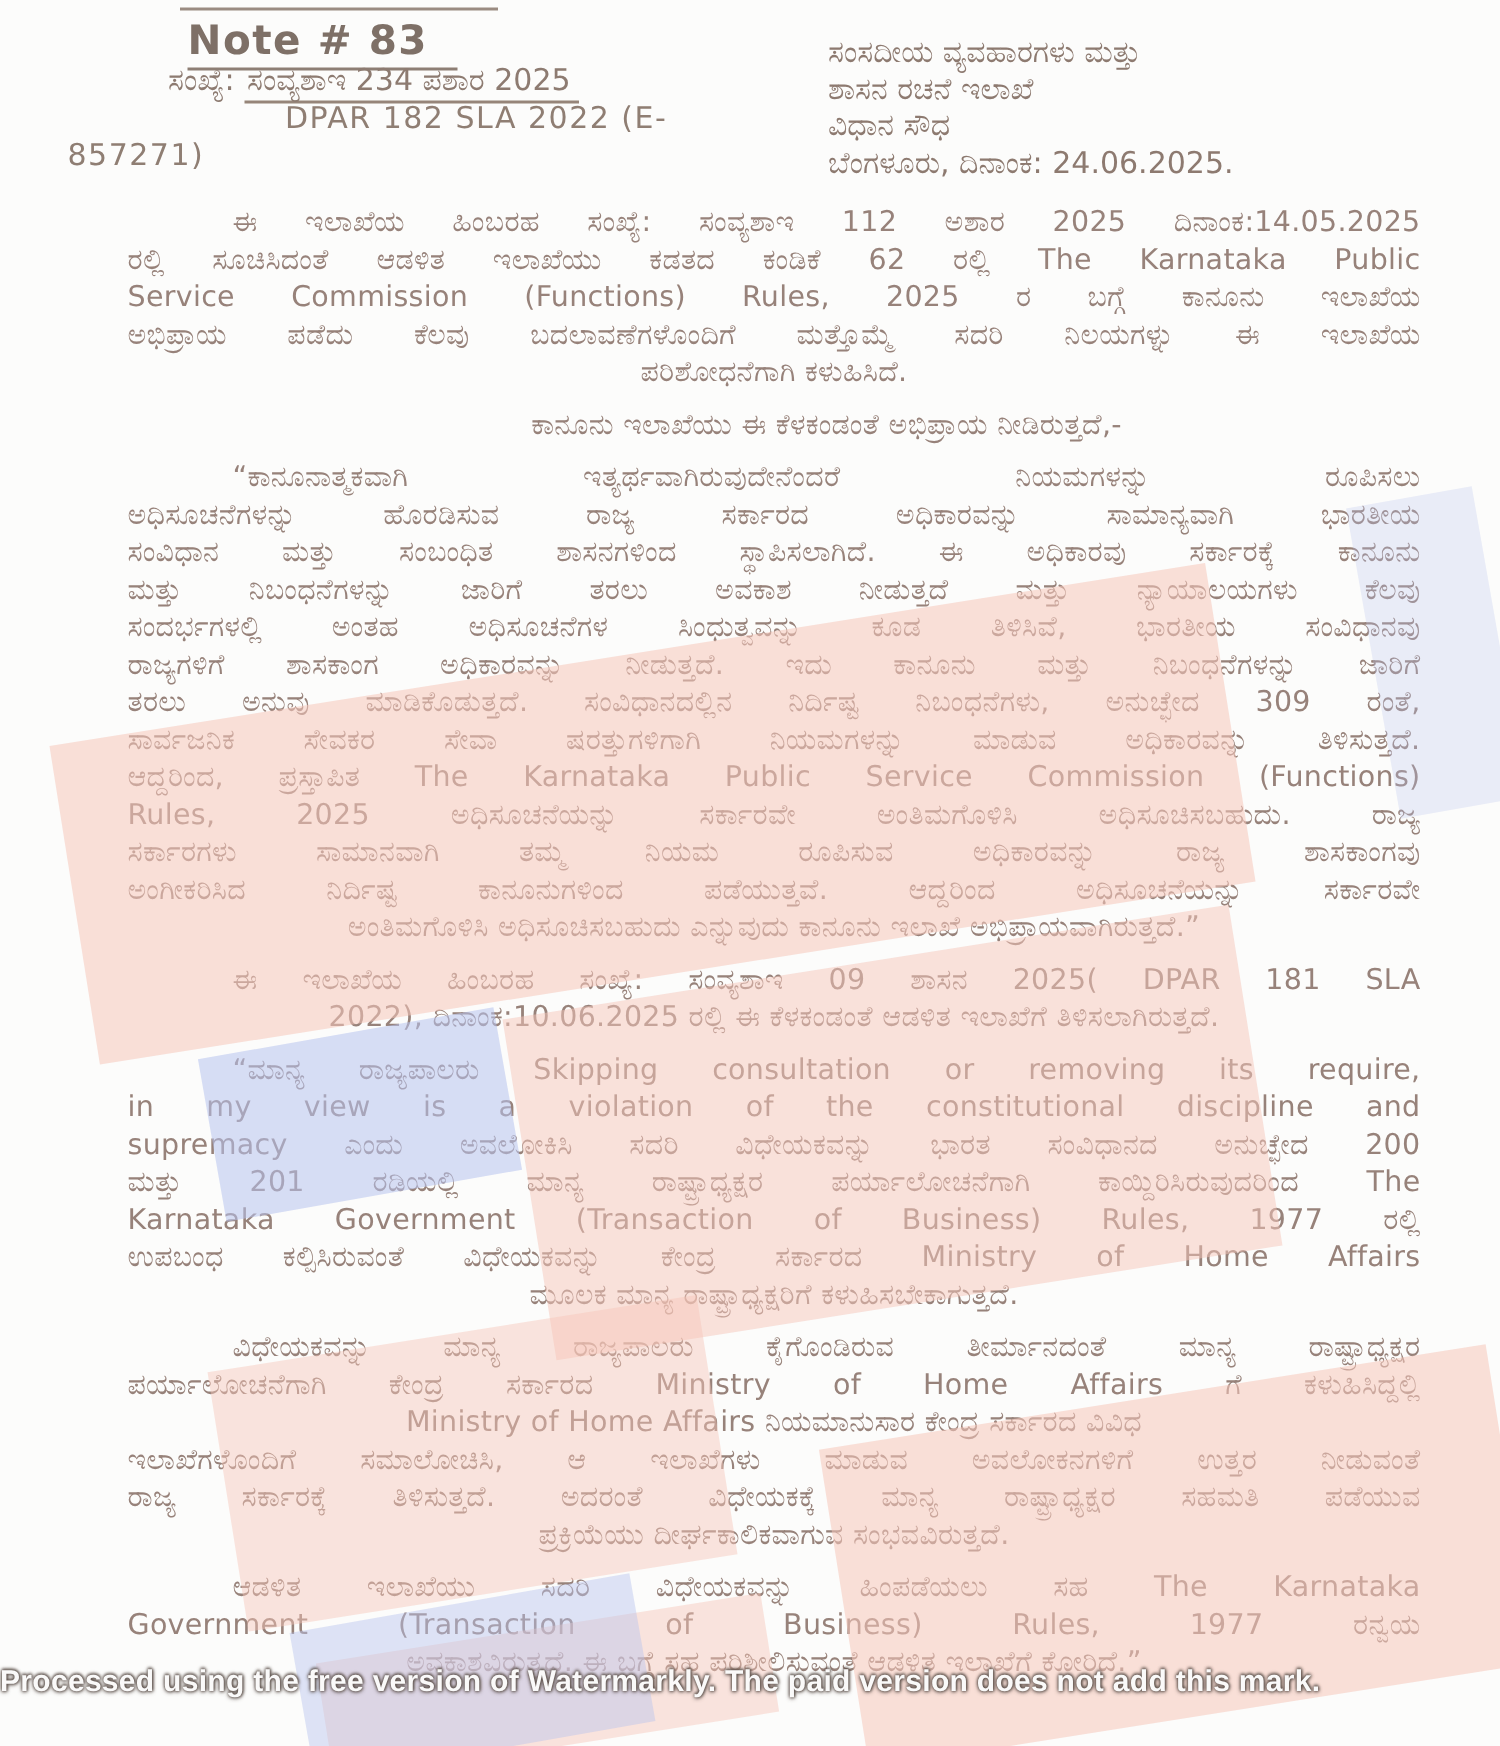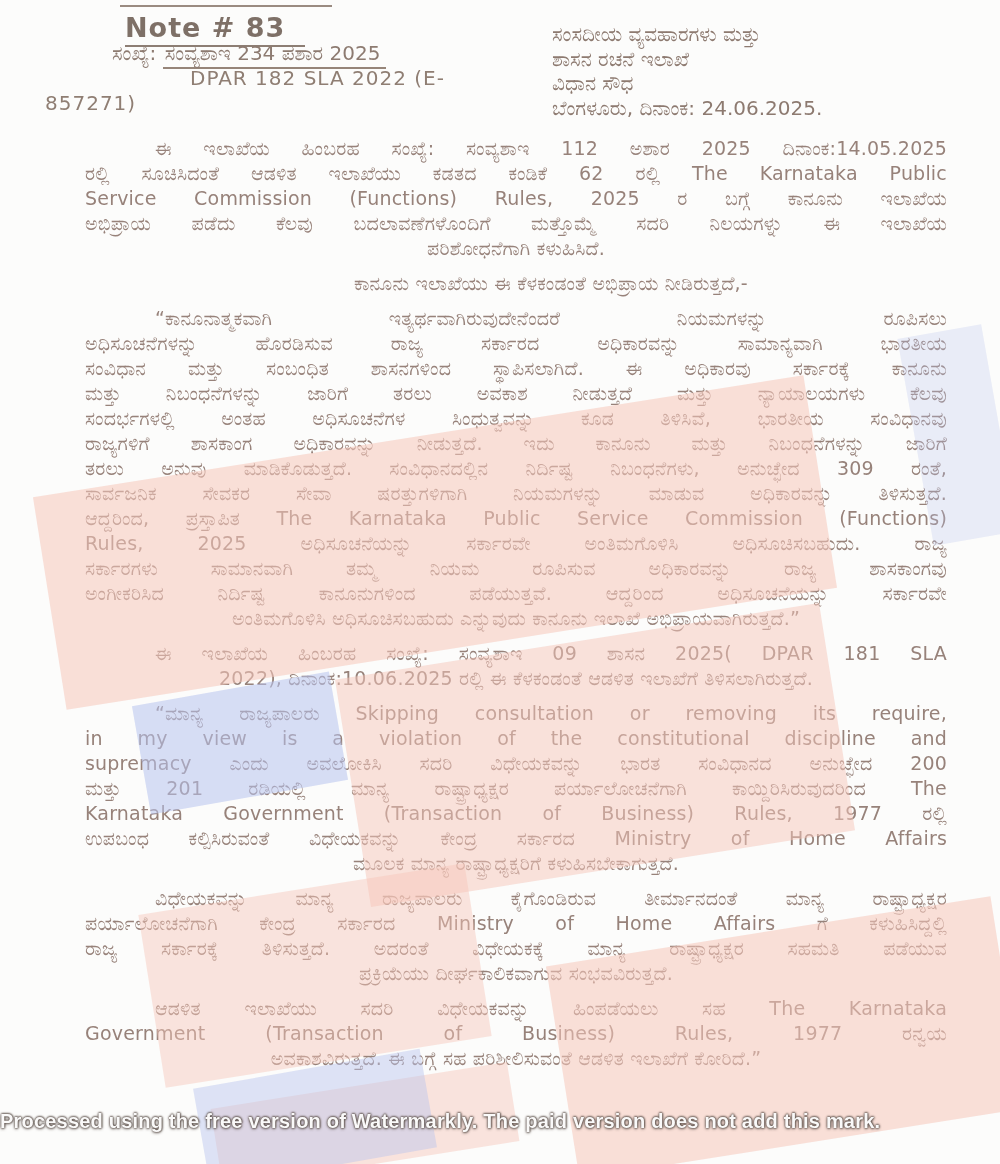--- a/index.html
+++ b/index.html
@@ -101,20 +101,22 @@
         <div class="line just">in my view is a violation of the constitutional discipline and</div>
         <div class="line just">supremacy ಎಂದು ಅವಲೋಕಿಸಿ ಸದರಿ ವಿಧೇಯಕವನ್ನು ಭಾರತ ಸಂವಿಧಾನದ ಅನುಚ್ಛೇದ 200</div>
         <div class="line just">ಮತ್ತು 201 ರಡಿಯಲ್ಲಿ ಮಾನ್ಯ ರಾಷ್ಟ್ರಾಧ್ಯಕ್ಷರ ಪರ್ಯಾಲೋಚನೆಗಾಗಿ ಕಾಯ್ದಿರಿಸಿರುವುದರಿಂದ The</div>
         <div class="line just">Karnataka Government (Transaction of Business) Rules, 1977 ರಲ್ಲಿ</div>
         <div class="line just">ಉಪಬಂಧ ಕಲ್ಪಿಸಿರುವಂತೆ ವಿಧೇಯಕವನ್ನು ಕೇಂದ್ರ ಸರ್ಕಾರದ Ministry of Home Affairs</div>
         <div class="line">ಮೂಲಕ ಮಾನ್ಯ ರಾಷ್ಟ್ರಾಧ್ಯಕ್ಷರಿಗೆ ಕಳುಹಿಸಬೇಕಾಗುತ್ತದೆ.</div>
       </div>
       <div class="para">
         <div class="line just indent">ವಿಧೇಯಕವನ್ನು ಮಾನ್ಯ ರಾಜ್ಯಪಾಲರು ಕೈಗೊಂಡಿರುವ ತೀರ್ಮಾನದಂತೆ ಮಾನ್ಯ ರಾಷ್ಟ್ರಾಧ್ಯಕ್ಷರ</div>
         <div class="line just">ಪರ್ಯಾಲೋಚನೆಗಾಗಿ ಕೇಂದ್ರ ಸರ್ಕಾರದ Ministry of Home Affairs ಗೆ ಕಳುಹಿಸಿದ್ದಲ್ಲಿ</div>
+        <div class="line">Ministry of Home Affairs ನಿಯಮಾನುಸಾರ ಕೇಂದ್ರ ಸರ್ಕಾರದ ವಿವಿಧ</div>
+        <div class="line just">ಇಲಾಖೆಗಳೊಂದಿಗೆ ಸಮಾಲೋಚಿಸಿ, ಆ ಇಲಾಖೆಗಳು ಮಾಡುವ ಅವಲೋಕನಗಳಿಗೆ ಉತ್ತರ ನೀಡುವಂತೆ</div>
         <div class="line just">ರಾಜ್ಯ ಸರ್ಕಾರಕ್ಕೆ ತಿಳಿಸುತ್ತದೆ. ಅದರಂತೆ ವಿಧೇಯಕಕ್ಕೆ ಮಾನ್ಯ ರಾಷ್ಟ್ರಾಧ್ಯಕ್ಷರ ಸಹಮತಿ ಪಡೆಯುವ</div>
         <div class="line">ಪ್ರಕ್ರಿಯೆಯು ದೀರ್ಘಕಾಲಿಕವಾಗುವ ಸಂಭವವಿರುತ್ತದೆ.</div>
       </div>
       <div class="para">
         <div class="line just indent">ಆಡಳಿತ ಇಲಾಖೆಯು ಸದರಿ ವಿಧೇಯಕವನ್ನು ಹಿಂಪಡೆಯಲು ಸಹ The Karnataka</div>
         <div class="line just">Government (Transaction of Business) Rules, 1977 ರನ್ವಯ</div>
         <div class="line">ಅವಕಾಶವಿರುತ್ತದೆ. ಈ ಬಗ್ಗೆ ಸಹ ಪರಿಶೀಲಿಸುವಂತೆ ಆಡಳಿತ ಇಲಾಖೆಗೆ ಕೋರಿದೆ.”</div>
       </div>
     </div>
 

